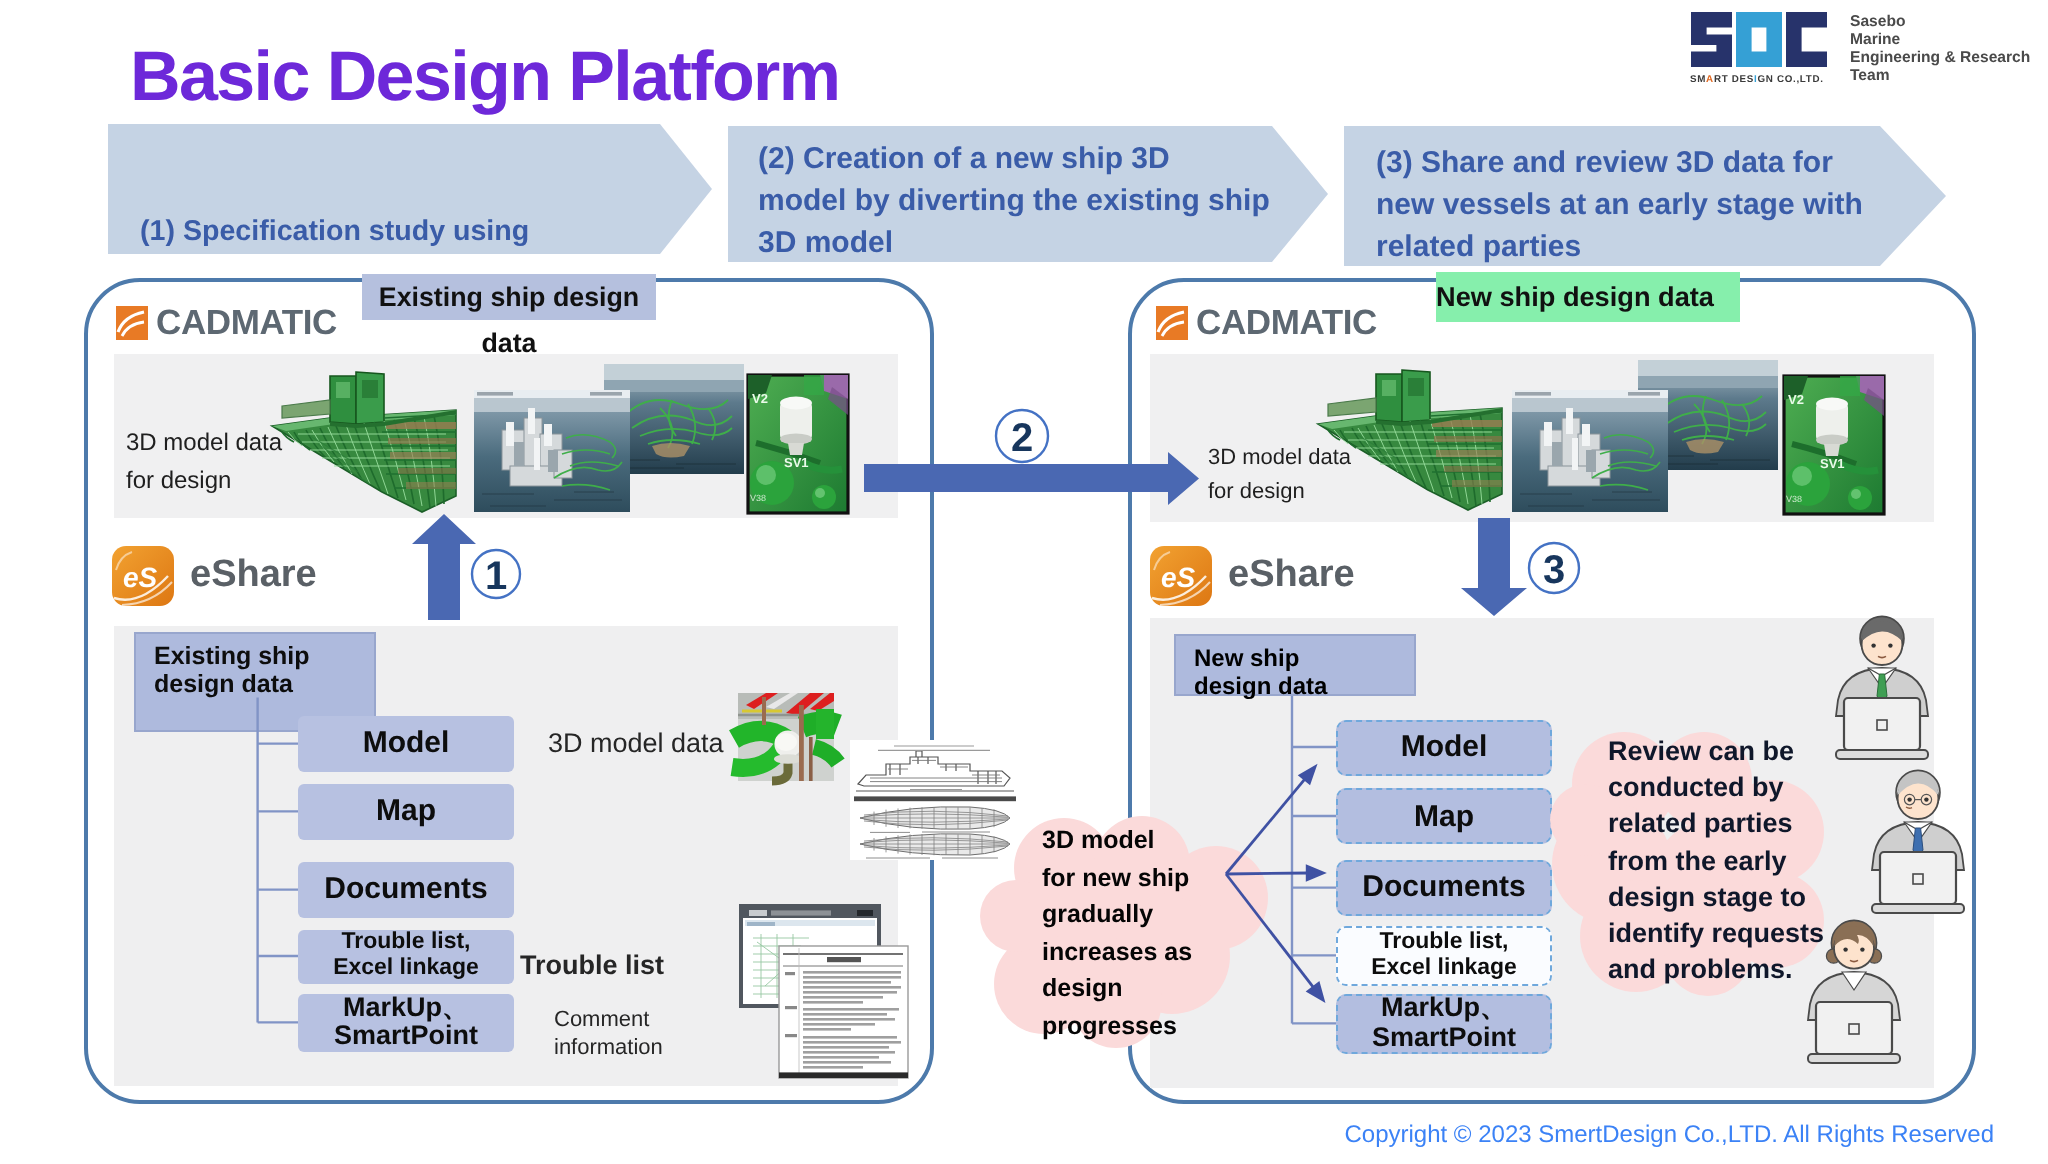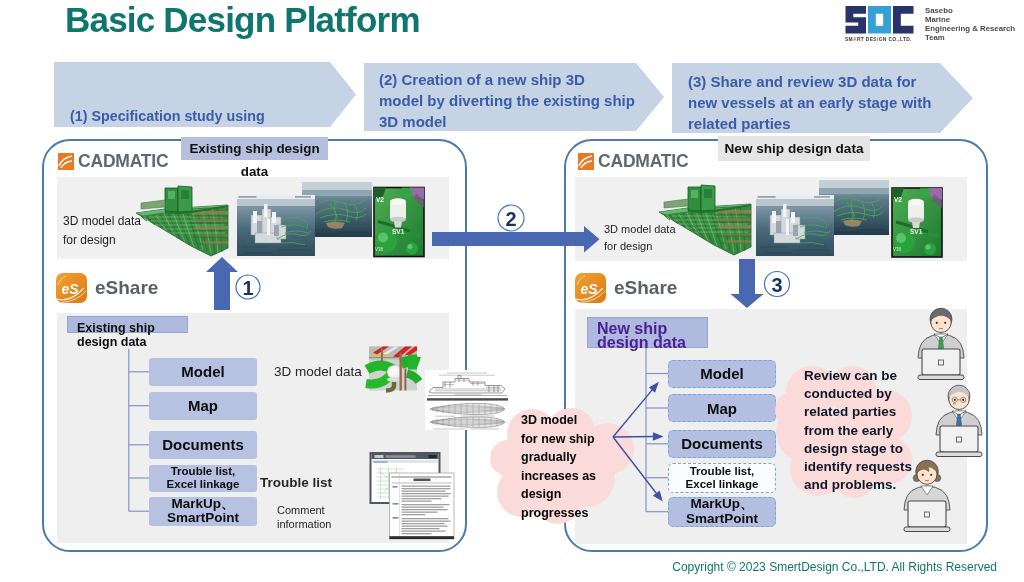--- a/index.html
+++ b/index.html
@@ -11,21 +11,21 @@
         display:flex;align-items:center;justify-content:center;text-align:center;}
   .rnode{position:absolute;background:#b3bee0;border:1px dashed #6fa8dc;border-radius:5px;color:#0d0d0d;
          font-weight:bold;display:flex;align-items:center;justify-content:center;text-align:center;box-sizing:border-box;}
   .desc{position:absolute;color:#262626;font-size:13.5px;}
   .jc{margin-right:-4px;}
 </style>
 </head>
 <body>
 <div id="canvas">
 
-  <div class="abs" style="left:65px;top:0;font-size:35px;font-weight:bold;color:#0f766e;letter-spacing:-0.8px;">Basic Design Platform</div>
+  <div class="abs" style="left:65px;top:19px;font-size:35px;font-weight:bold;color:#6d28d9;letter-spacing:-0.8px;">Basic Design Platform</div>
 
   <svg class="abs" style="left:843px;top:4px;" width="180" height="42" viewBox="0 0 180 42">
     <path d="M2.5,2 H23 V9.8 H10.3 V13.2 H23 V29.5 H2.5 V21.7 H15.2 V18.5 H2.5 Z" fill="#27336b"></path>
     <path d="M25,2 H48 V29.5 H25 Z M32.8,9.8 V21.7 H40.2 V9.8 Z" fill="#35a0d5" fill-rule="evenodd"></path>
     <path d="M70.5,2 V9.8 H57.8 V21.7 H70.5 V29.5 H50 V2 Z" fill="#27336b"></path>
     <text x="2" y="36.8" font-size="4.9" font-weight="bold" fill="#3a3a3a" letter-spacing="0.35">SM<tspan fill="#e06820">A</tspan>RT DES<tspan fill="#35a0d5">I</tspan>GN CO.,LTD.</text>
     <text x="82" y="9" font-size="7.8" font-weight="bold" fill="#4a4a4a">Sasebo</text>
     <text x="82" y="18" font-size="7.8" font-weight="bold" fill="#4a4a4a">Marine</text>
     <text x="82" y="27" font-size="7.8" font-weight="bold" fill="#4a4a4a">Engineering &amp; Research</text>
     <text x="82" y="36" font-size="7.8" font-weight="bold" fill="#4a4a4a">Team</text>
@@ -48,22 +48,22 @@
   <div class="abs" style="left:564px;top:139px;width:424px;height:413px;border:2px solid #4d7aab;border-radius:28px;box-sizing:border-box;"></div>
 
   <div class="abs" style="left:57px;top:176.5px;width:392px;height:82.5px;background:#f0f0f1;"></div>
   <div class="abs" style="left:575px;top:176.5px;width:392px;height:84.5px;background:#f0f0f1;"></div>
 
   <div class="abs" style="left:57px;top:313px;width:392px;height:230px;background:#efeff0;"></div>
   <div class="abs" style="left:575px;top:309px;width:392px;height:235px;background:#efeff0;"></div>
 
   <div class="abs" style="left:181px;top:136.5px;width:147px;height:23px;background:#b5c0de;color:#111;
        font-weight:bold;font-size:13.4px;line-height:23px;text-align:center;">Existing ship design data</div>
-  <div class="abs" style="left:718px;top:136px;width:152px;height:25px;background:#e5e5e5;color:#111;
-       font-weight:bold;font-size:13.6px;line-height:25px;text-align:center;">New ship design data</div>
+  <div class="abs" style="left:718px;top:136px;width:152px;height:25px;background:#86efac;color:#111;
+       font-weight:bold;font-size:13.6px;line-height:25px;">New ship design data</div>
 
   <svg class="abs" style="left:58px;top:153px;" width="120" height="18" viewBox="0 0 120 18">
     <rect x="0" y="0" width="16" height="17" fill="#e87a25"></rect>
     <path d="M1,13 Q4,5 14,3" stroke="#fff" stroke-width="1.6" fill="none"></path>
     <path d="M3,15 Q6,9 14,8" stroke="#fff" stroke-width="1.4" fill="none"></path>
     <text x="20" y="14.2" font-size="17.5" font-weight="bold" fill="#5d6872" letter-spacing="-0.2">CADMATIC</text>
   </svg>
   <svg class="abs" style="left:577.5px;top:153px;" width="120" height="18" viewBox="0 0 120 18">
     <rect x="0" y="0" width="16" height="17" fill="#e87a25"></rect>
     <path d="M1,13 Q4,5 14,3" stroke="#fff" stroke-width="1.6" fill="none"></path>
@@ -90,24 +90,24 @@
   <div class="abs" style="left:95px;top:277px;font-size:19px;font-weight:bold;color:#5a6066;">eShare</div>
   <svg class="abs" style="left:575px;top:272.5px;" width="31" height="30" viewBox="0 0 31 30">
     <rect x="0" y="0" width="31" height="30" rx="7" fill="url(#og)"></rect>
     <path d="M1,26 Q14,30 28,15" stroke="#ffffff" stroke-width="1.2" fill="none" opacity="0.85"></path>
     <path d="M5,29.5 Q20,29 30,18" stroke="#ffffff" stroke-width="1" fill="none" opacity="0.65"></path>
     <path d="M2,12 Q4,5 10,3" stroke="#ffffff" stroke-width="1" fill="none" opacity="0.5"></path>
     <text x="5.5" y="20.5" font-size="14" font-weight="bold" fill="#fff" font-style="italic">eS</text>
   </svg>
   <div class="abs" style="left:614px;top:277px;font-size:19px;font-weight:bold;color:#5a6066;">eShare</div>
 
-  <div class="abs" style="left:67px;top:316px;width:121px;height:17px;background:#aebadd;border:1px solid #98a6cd;
+  <div class="abs" style="left:67px;top:316px;width:121px;height:50px;background:#aebadd;border:1px solid #98a6cd;
        box-sizing:border-box;font-weight:bold;font-size:12.5px;line-height:14.5px;color:#0d0d0d;padding:3.5px 0 0 9px;">Existing ship<br>design data</div>
   <div class="abs" style="left:587px;top:317px;width:121px;height:31px;background:#aebadd;border:1px solid #98a6cd;
-       box-sizing:border-box;font-weight:bold;font-size:16px;line-height:14px;color:#4c1d95;padding:3.5px 0 0 9px;">New ship<br>design data</div>
+       box-sizing:border-box;font-weight:bold;font-size:12px;line-height:14px;color:#000000;padding:3.5px 0 0 9px;">New ship<br>design data</div>
 
   <div class="node" style="left:149px;top:358px;width:108px;height:27.5px;font-size:15px;">Model</div>
   <div class="node" style="left:149px;top:392px;width:108px;height:27.5px;font-size:15px;">Map</div>
   <div class="node" style="left:149px;top:431px;width:108px;height:27.5px;font-size:15px;">Documents</div>
   <div class="node" style="left:149px;top:464.5px;width:108px;height:27px;font-size:11.5px;line-height:13px;">Trouble list,<br>Excel linkage</div>
   <div class="node" style="left:149px;top:497px;width:108px;height:28.5px;font-size:13.5px;line-height:14.5px;">MarkUp、<br>SmartPoint</div>
 
   <div class="rnode" style="left:668px;top:359.5px;width:108px;height:28px;font-size:15px;">Model</div>
   <div class="rnode" style="left:668px;top:394px;width:108px;height:28px;font-size:15px;">Map</div>
   <div class="rnode" style="left:668px;top:429.5px;width:108px;height:28.5px;font-size:15px;">Documents</div>
@@ -566,15 +566,15 @@
     <use href="#docpage" x="389.5" y="473"></use>
 
     <use href="#person1" x="909" y="304"></use>
     <use href="#person2" x="927" y="381"></use>
     <use href="#person3" x="895" y="456"></use>
   </svg>
 
   <div class="abs" style="left:521px;top:411px;font-size:12.5px;line-height:18.6px;font-weight:bold;color:#050505;">3D model<br>for new ship<br>gradually<br>increases as<br>design<br>progresses</div>
   <div class="abs" style="left:804px;top:367px;font-size:13.5px;line-height:18.2px;font-weight:bold;color:#0f172a;">Review can be<br>conducted by<br>related parties<br>from the early<br>design stage to<br>identify requests<br>and problems.</div>
 
-  <div class="abs" style="right:27px;top:560px;font-size:12px;color:#0f766e;">Copyright © 2023 SmertDesign Co.,LTD. All Rights Reserved</div>
+  <div class="abs" style="right:27px;top:560px;font-size:12px;color:#3b82f6;">Copyright © 2023 SmertDesign Co.,LTD. All Rights Reserved</div>
 
 </div>
 
 </body></html>

